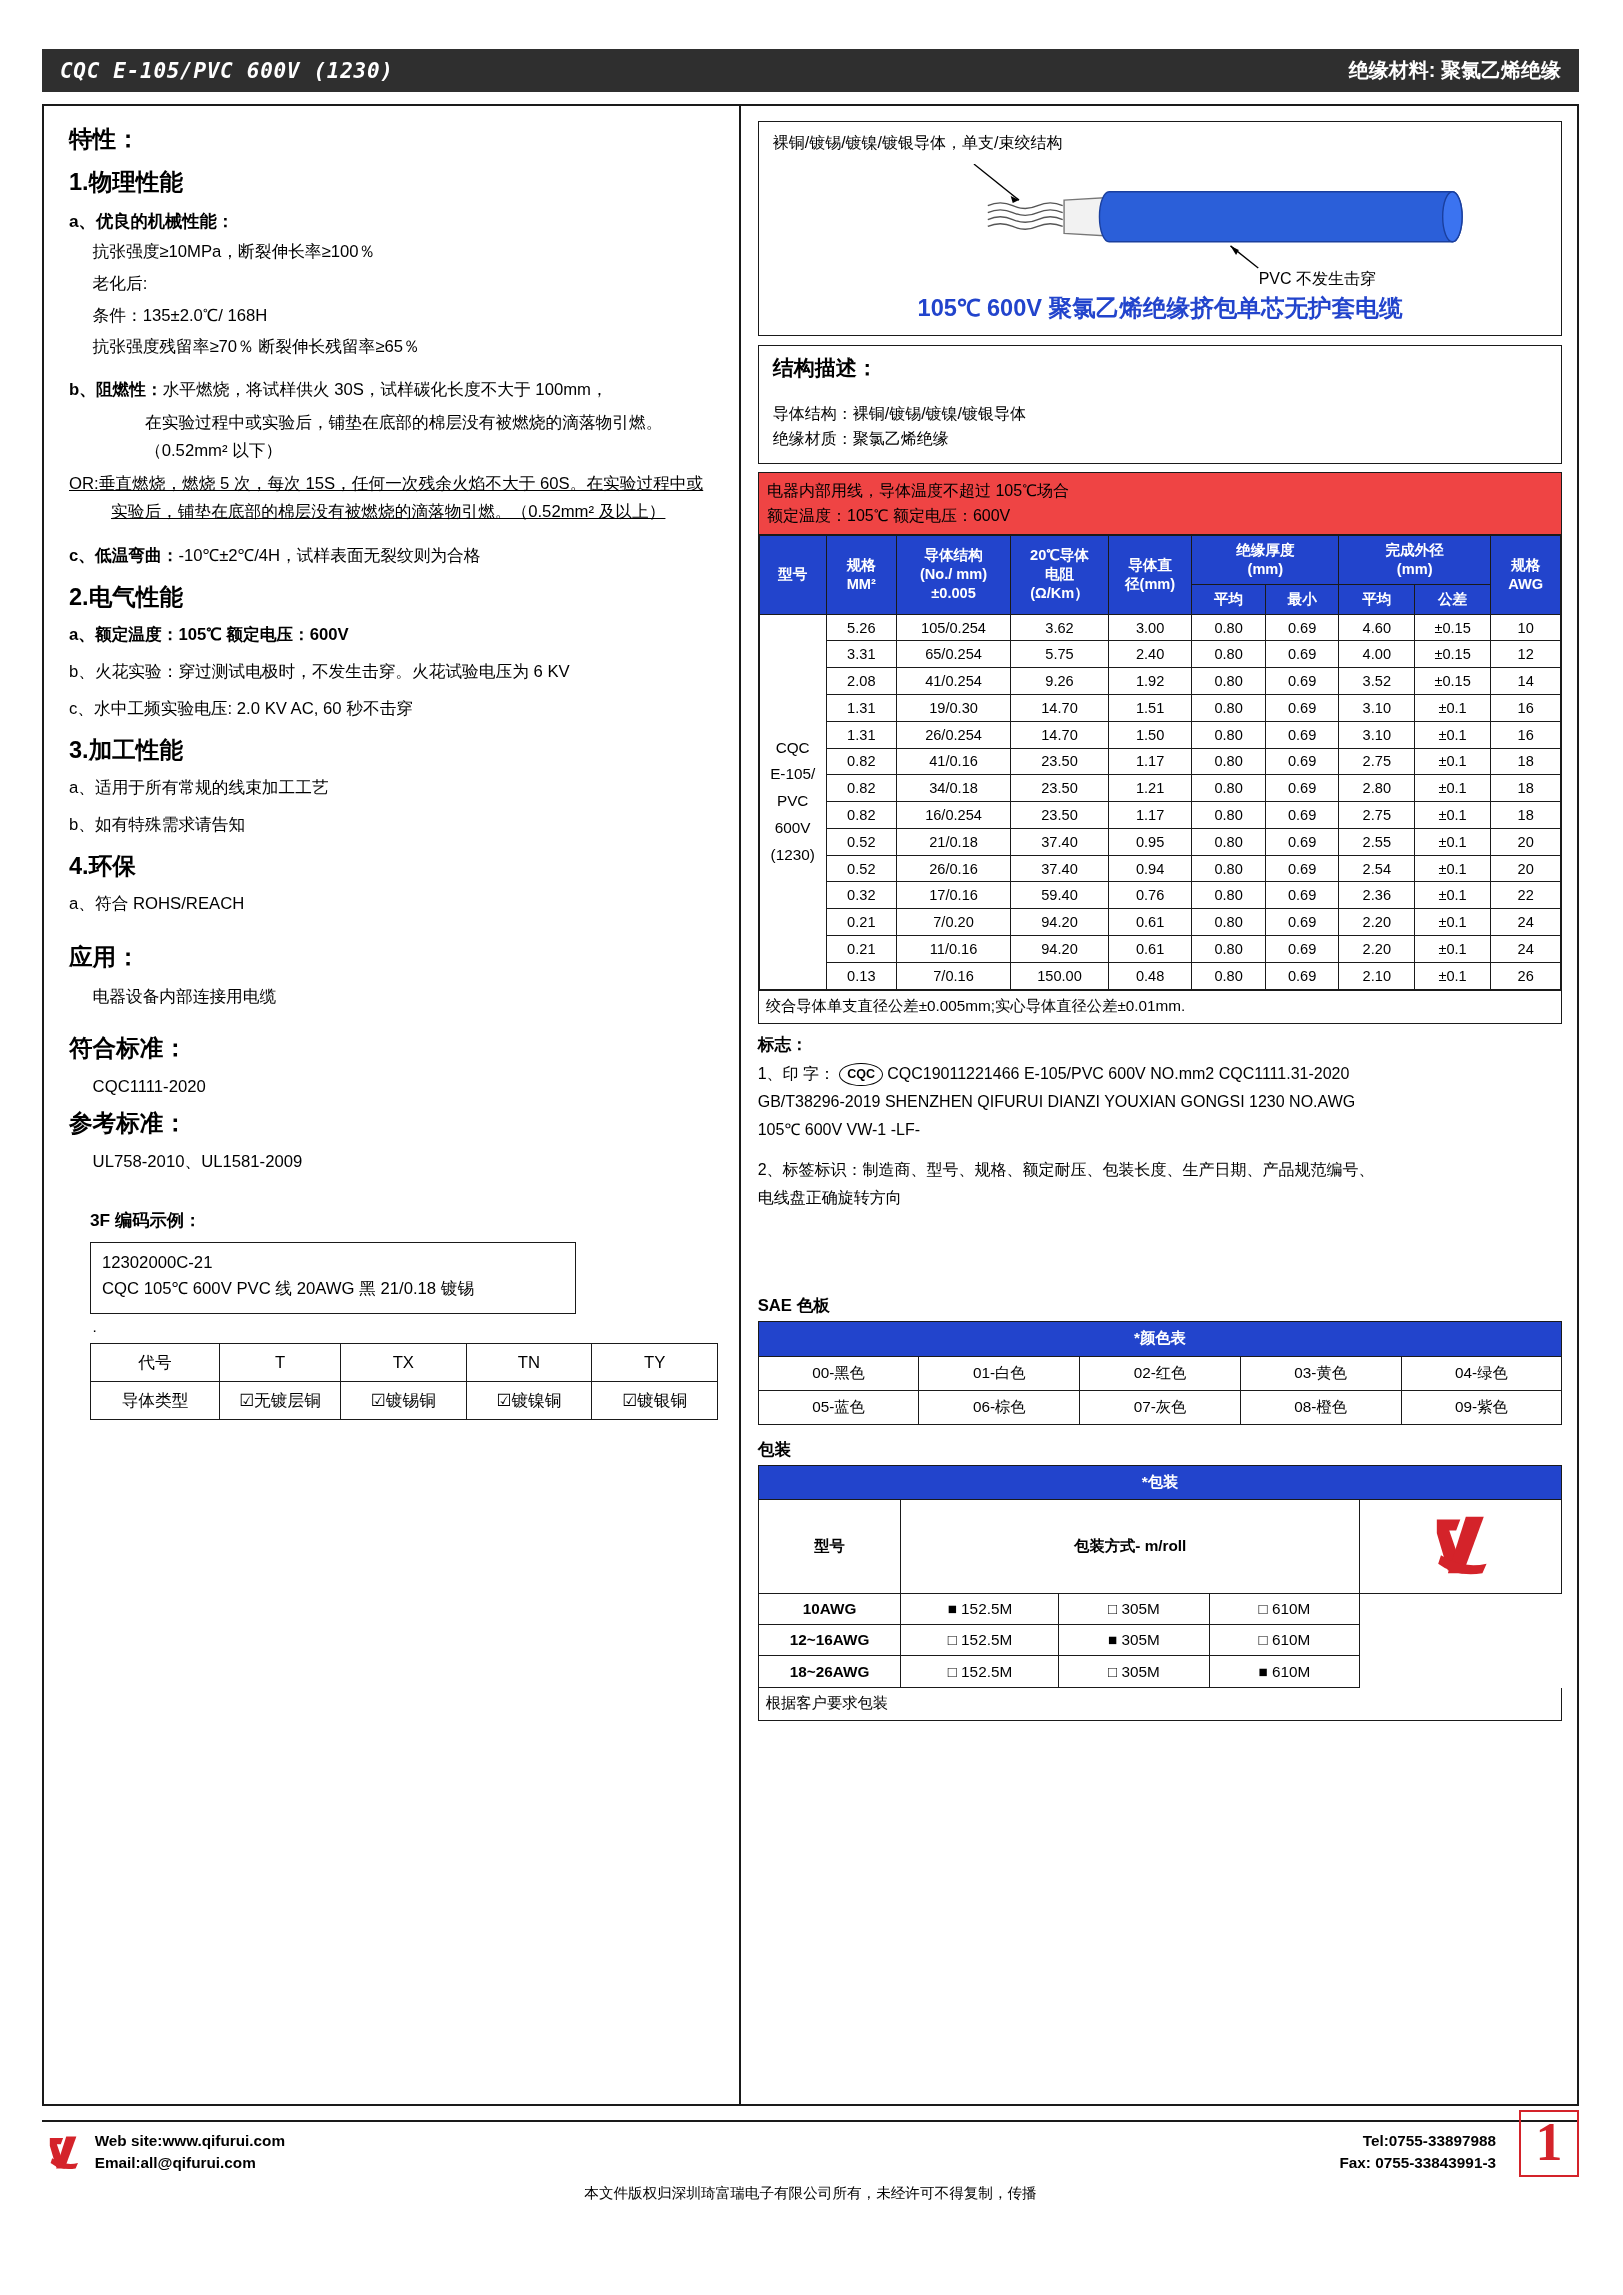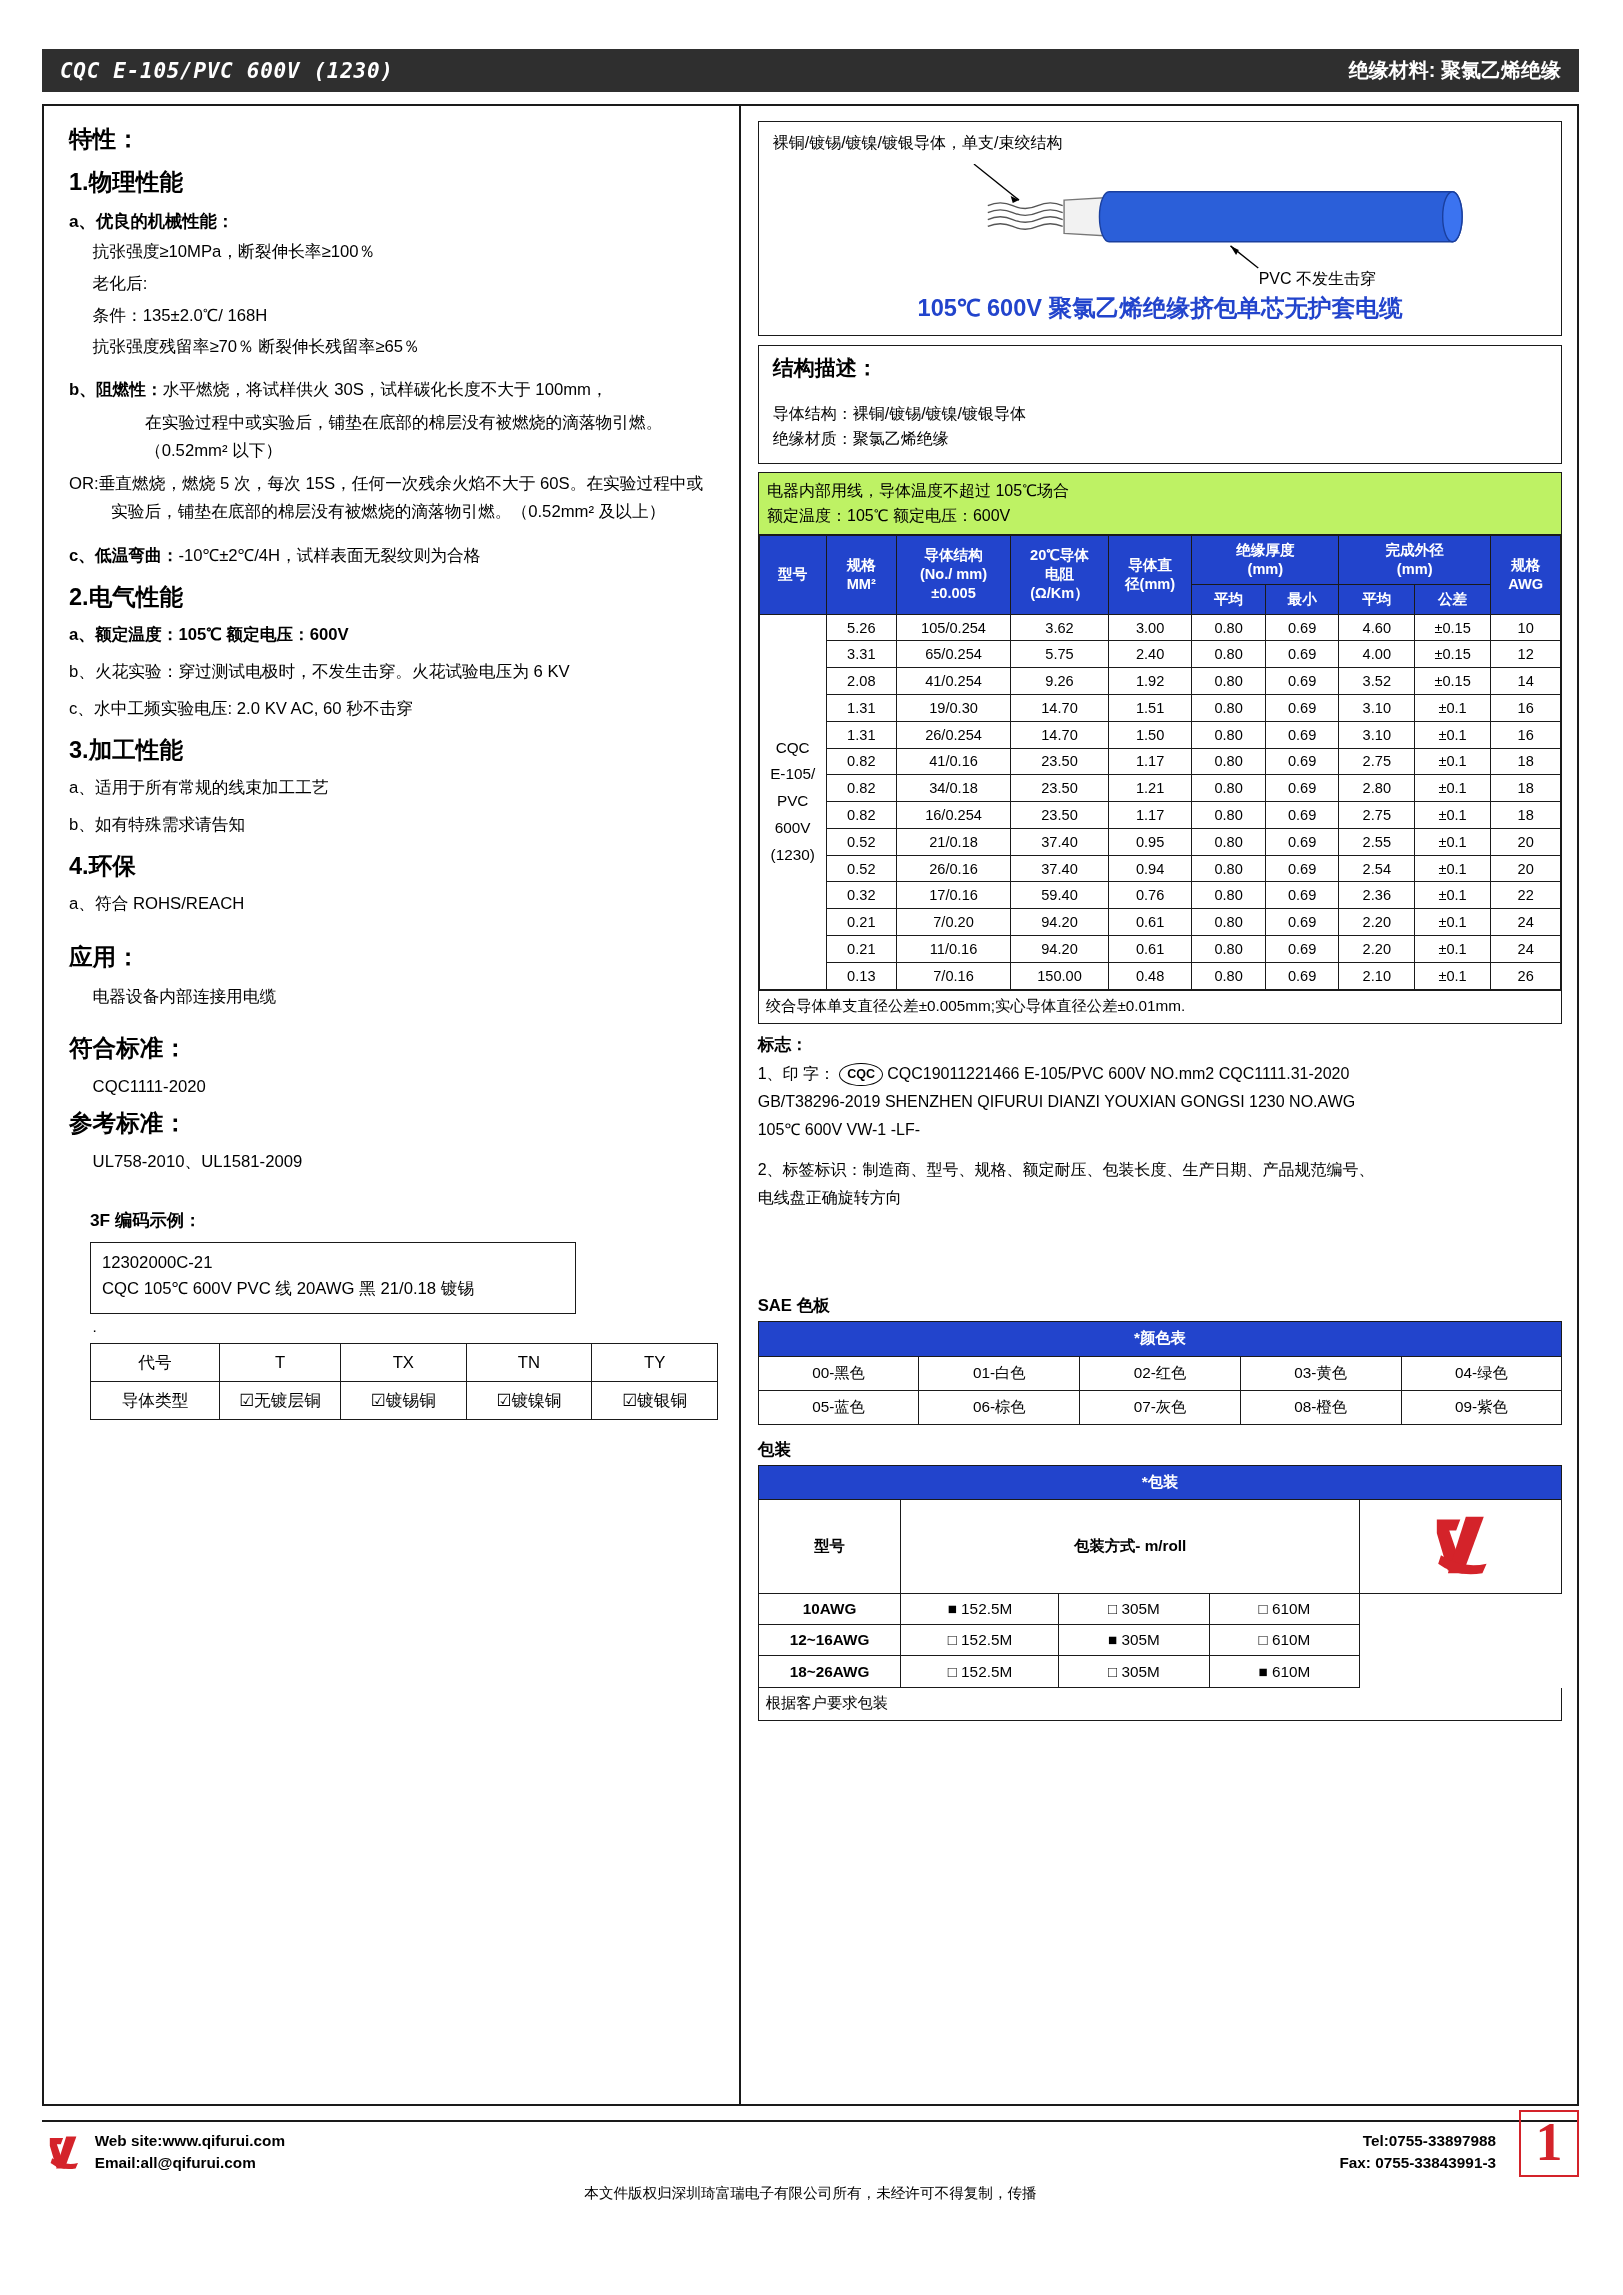--- a/index.html
+++ b/index.html
@@ -239,21 +239,21 @@
       <div class="p-ind">抗张强度≥10MPa，断裂伸长率≥100％</div>
       <div class="p-ind">老化后:</div>
       <div class="p-ind">条件：135±2.0℃/ 168H</div>
       <div class="p-ind">抗张强度残留率≥70％  断裂伸长残留率≥65％</div>
 
       <div class="blk"></div>
       <div class="p-hang">
         <b>b、阻燃性：</b><span>水平燃烧，将试样供火 30S，试样碳化长度不大于 100mm，</span>
       </div>
       <div class="p-ind2">在实验过程中或实验后，铺垫在底部的棉层没有被燃烧的滴落物引燃。（0.52mm² 以下）</div>
-      <div class="p-hang" style="padding-left:42px;text-indent:-42px;">OR:垂直燃烧，燃烧 5 次，每次 15S，任何一次残余火焰不大于 60S。在实验过程中或实验后，铺垫在底部的棉层没有被燃烧的滴落物引燃。（0.52mm² 及以上）</div>
+      <div class="p-hang" style="padding-left:42px;text-indent:-42px;text-decoration:underline;">OR:垂直燃烧，燃烧 5 次，每次 15S，任何一次残余火焰不大于 60S。在实验过程中或实验后，铺垫在底部的棉层没有被燃烧的滴落物引燃。（0.52mm² 及以上）</div>
 
       <div class="blk"></div>
       <div class="p">
         <b>c、低温弯曲：</b><span>-10℃±2℃/4H，试样表面无裂纹则为合格</span>
       </div>
 
       <div class="h-num">2.电气性能</div>
       <div class="p" style="font-weight:bold;">a、额定温度：105℃   额定电压：600V</div>
       <div class="blk" style="margin-top:9.7px;"></div>
       <div class="p">b、火花实验：穿过测试电极时，不发生击穿。火花试验电压为 6 KV</div>
@@ -332,21 +332,21 @@
         <div class="cable-title">105℃  600V 聚氯乙烯绝缘挤包单芯无护套电缆</div>
       </div>
 
       <div class="box struct-box">
         <div class="struct-title">结构描述：</div>
         <div class="struct-line">导体结构：裸铜/镀锡/镀镍/镀银导体</div>
         <div class="struct-line">绝缘材质：聚氯乙烯绝缘</div>
       </div>
 
       <div class="tbl-wrap">
-        <div class="tbl-head-note" style="background:#bef264;">
+        <div class="tbl-head-note" style="background:#ef4444;">
           <div>电器内部用线，导体温度不超过 105℃场合</div>
           <div>额定温度：105℃  额定电压：600V</div>
         </div>
         <table class="main">
           <colgroup>
             <col style="width:61px">
               <col style="width:64px">
               <col style="width:104px">
             <col style="width:89px">
               <col style="width:76px">

